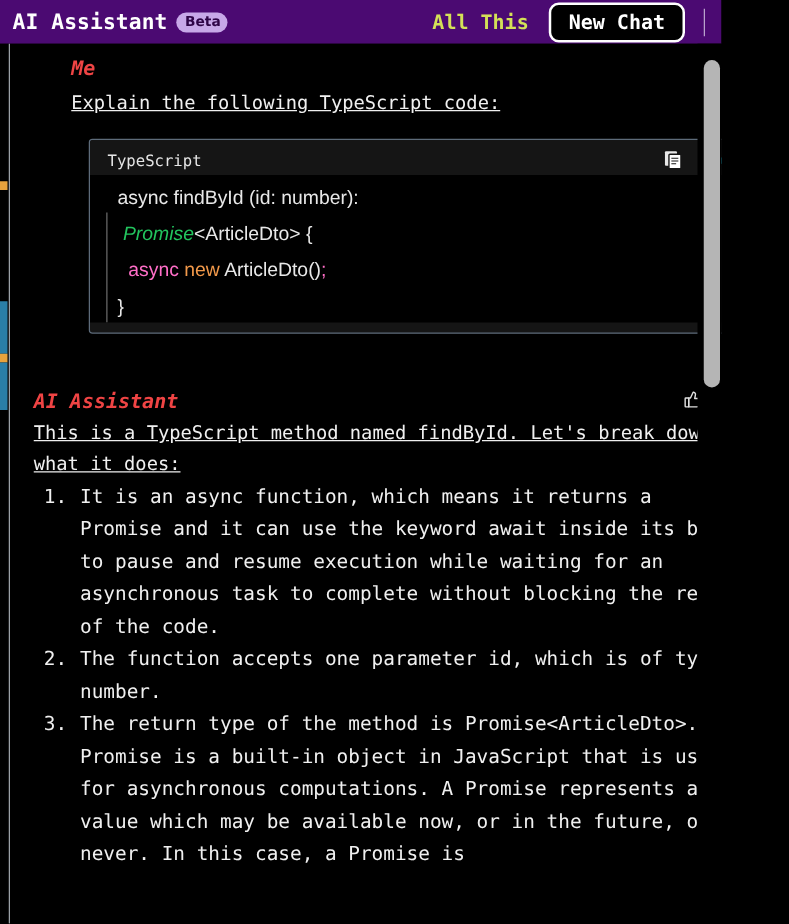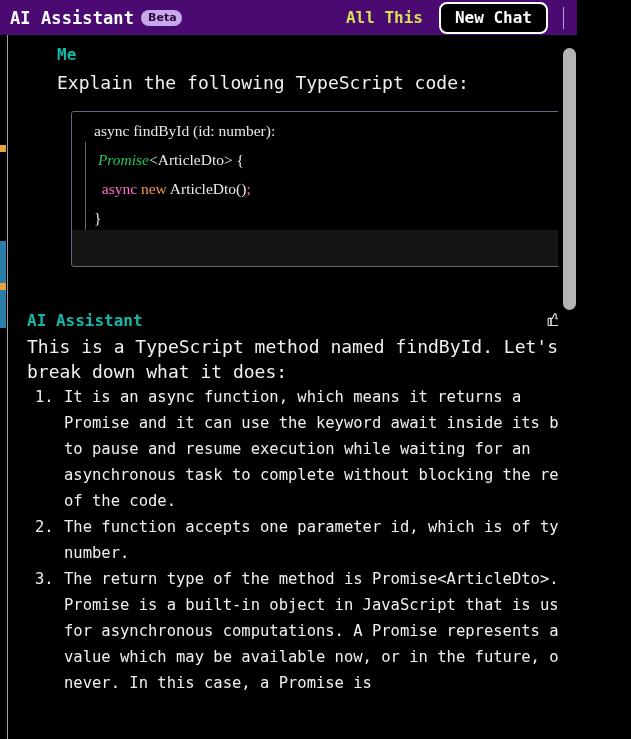--- a/index.html
+++ b/index.html
@@ -143,44 +143,46 @@
 
   
   .msg { padding: 0 18px 0 14px; }
 
   .msg-head {
     display: flex;
     align-items: flex-start;
     justify-content: space-between;
   }
   .msg-author {
-    color: #14b8a6;
+    color: #ef4444;
     font-size: 16px;
     font-weight: bold;
     font-family: "DejaVu Sans Mono", "Liberation Mono", monospace;
+    font-style: italic;
   }
   .msg-actions {
     display: flex;
     align-items: center;
     gap: 14px;
   }
   .dots-ic {
     color: #d4d4d4;
     font-size: 17px;
     line-height: 13px;
     cursor: pointer;
     letter-spacing: 0;
   }
   .rate-ic { cursor: pointer; display: flex; }
 
   .msg-body {
     color: #f0f0f0;
-    font-size: 18px;
+    font-size: 15px;
     line-height: 25px;
     font-family: "DejaVu Sans Mono", "Liberation Mono", monospace;
+    text-decoration: underline;
   }
 
   
   #user-msg { padding-top: 10px; }
   #user-msg .msg-author { padding-left: 30px; }
   #user-msg .msg-body { padding-left: 30px; margin-top: 6px; }
 
   
   .code-card {
     position: relative;
@@ -214,21 +216,21 @@
     position: relative;
     padding: 4px 0 0 22px;
     background: #000000;
     height: 118px;
     overflow: hidden;
   }
   .code-line {
     font-size: 15.5px;
     line-height: 29px;
     white-space: pre;
-    font-family: Liberation Serif, serif;
+    font-family: Liberation Sans, sans-serif;
     color: #e8e8e8;
   }
   .indent-guide {
     position: absolute;
     left: 13px; top: 30px;
     width: 1px; height: 88px;
     background: #6a6a6a;
   }
   .code-vscroll {
     position: absolute;
@@ -321,20 +323,42 @@
                 <circle cx="2" cy="8.5" r="1.7"></circle>
                 <circle cx="2" cy="15" r="1.7"></circle>
             </svg>
           </span>
         </span>
       </div>
       <div class="msg-body">Explain the following TypeScript code:</div>
     </div>
 
     <div class="code-card">
+      <div class="code-head">
+        <span class="code-lang">TypeScript</span>
+        <span class="code-head-actions">
+          <span class="code-ic">
+            <svg width="16" height="16" viewBox="0 0 20 20" aria-hidden="true">
+              <rect x="1.2" y="1.2" width="12" height="14.5" rx="1" fill="#e8e8e8"></rect>
+              <rect x="5.2" y="4.2" width="12" height="14.5" rx="1" fill="#ffffff" stroke="#151515" stroke-width="1.4"></rect>
+              <line x1="7.6" y1="8.2" x2="14.6" y2="8.2" stroke="#151515" stroke-width="1.1"></line>
+              <line x1="7.6" y1="11" x2="14.6" y2="11" stroke="#151515" stroke-width="1.1"></line>
+              <line x1="7.6" y1="13.8" x2="12.4" y2="13.8" stroke="#151515" stroke-width="1.1"></line>
+            </svg>
+          </span>
+          <span class="code-ic">
+            <svg width="18" height="16" viewBox="0 0 20 18" aria-hidden="true">
+              <rect x="0.5" y="1" width="13" height="2.2" fill="#ffffff"></rect>
+              <rect x="0.5" y="6" width="10" height="2.2" fill="#ffffff"></rect>
+              <rect x="0.5" y="11" width="13" height="2.2" fill="#ffffff"></rect>
+              <path d="M20 9.6 L15 6.2 L15 8.4 L11.5 8.4 L11.5 10.8 L15 10.8 L15 13z" fill="#14c6e6"></path>
+            </svg>
+          </span>
+        </span>
+      </div>
       <div class="code-body">
         <div class="indent-guide"></div>
         <div class="code-vscroll"></div>
         <div id="code-lines">
             <div class="code-line"><span class="tok-white">async findById (id: number):</span></div>
             <div class="code-line"><span class="tok-white"> </span><span class="tok-italic-purple">Promise</span><span class="tok-white">&lt;ArticleDto&gt; {</span></div>
             <div class="code-line"><span class="tok-white">  </span><span class="tok-pink">async</span><span class="tok-white"> </span><span class="tok-orange">new</span><span class="tok-white"> ArticleDto()</span><span class="tok-pink">;</span></div>
             <div class="code-line"><span class="tok-white">}</span></div>
           </div>
       </div>

